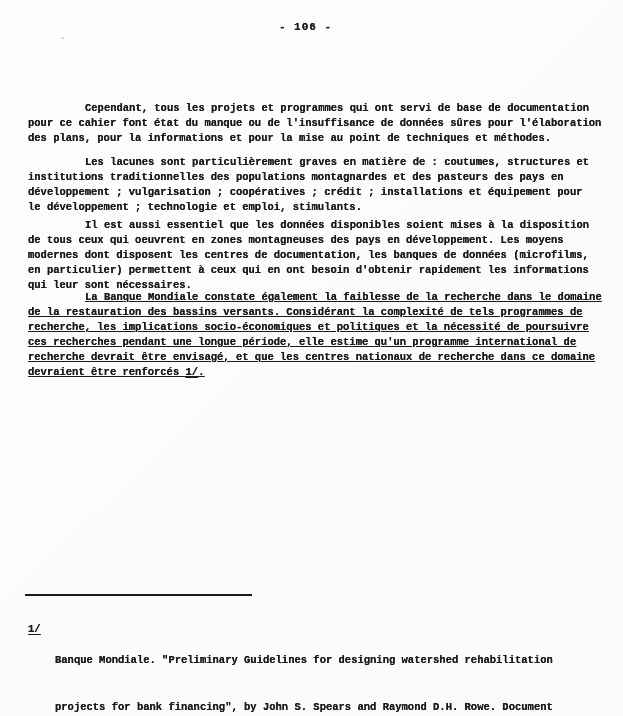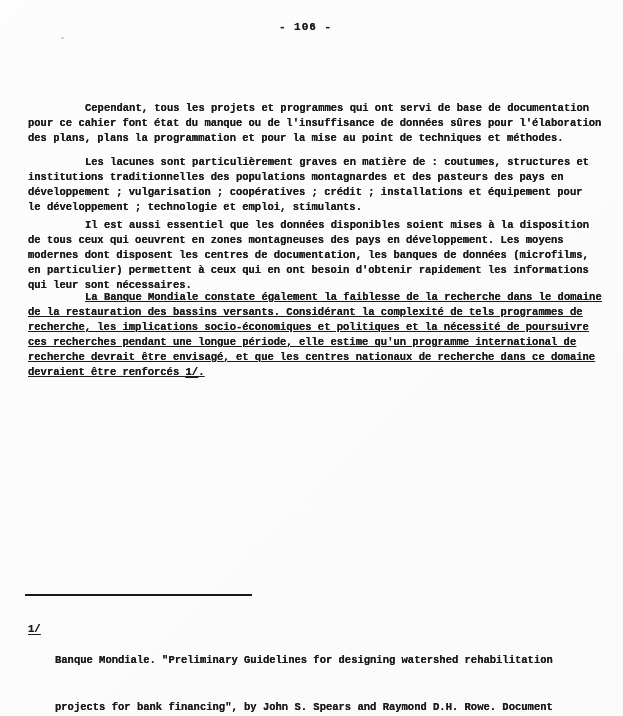--- a/index.html
+++ b/index.html
@@ -89,21 +89,21 @@
 <body>
 
 <div class="page">
 
   <div class="scan-speck"></div>
 
   <div class="page-number">- 106 -</div>
 
   <p class="para para-1">Cependant, tous les projets et programmes qui ont servi de base de documentation
 pour ce cahier font état du manque ou de l'insuffisance de données sûres pour l'élaboration
-des plans, plans la programmation et pour la mise au point de techniques et méthodes.</p>
+des plans, pour la informations et pour la mise au point de techniques et méthodes.</p>
 
   <p class="para para-3">Il est aussi essentiel que les données disponibles soient mises à la disposition
 de tous ceux qui oeuvrent en zones montagneuses des pays en développement. Les moyens
 modernes dont disposent les centres de documentation, les banques de données (microfilms,
 en particulier) permettent à ceux qui en ont besoin d'obtenir rapidement les informations
 qui leur sont nécessaires.</p>
 
   <p class="para para-2">Les lacunes sont particulièrement graves en matière de : coutumes, structures et
 institutions traditionnelles des populations montagnardes et des pasteurs des pays en
 développement ; vulgarisation ; coopératives ; crédit ; installations et équipement pour

